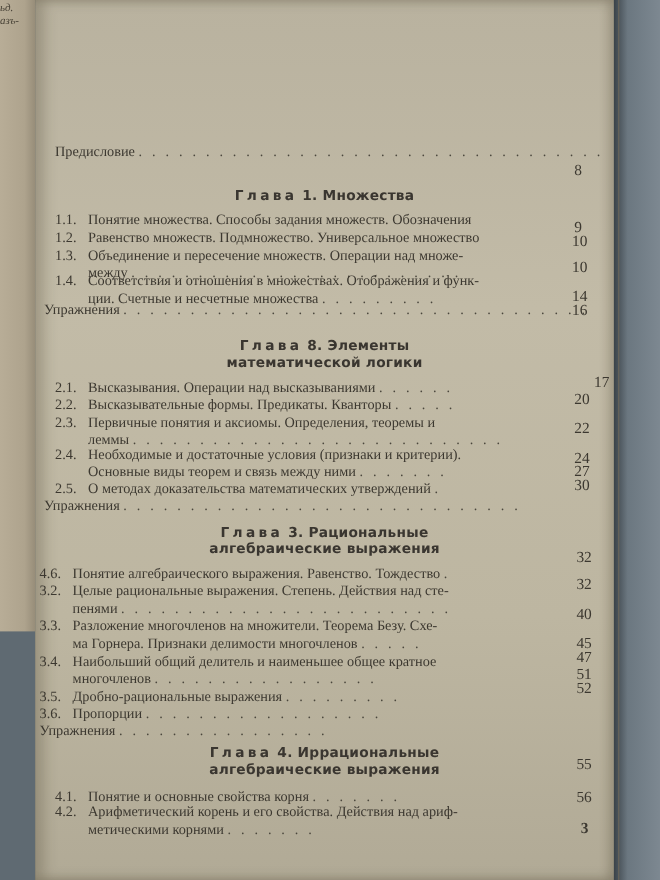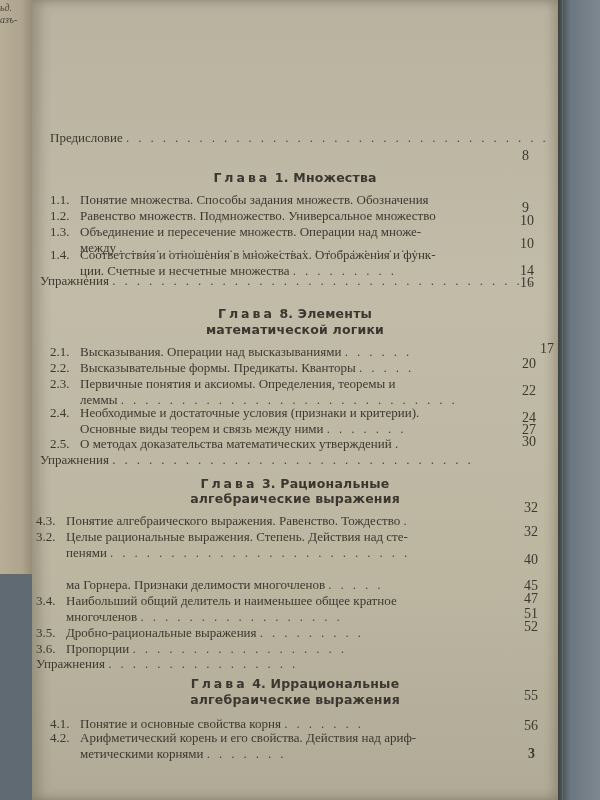--- a/index.html
+++ b/index.html
@@ -106,25 +106,26 @@
     <span class="pg" style="left:490px;top:422px;">27</span>
     <div class="entry" style="top:436px;"><span class="num">2.5.</span><span class="txt">О методах доказательства математических утверждений</span> <span class="dots">.</span></div>
     <span class="pg" style="left:490px;top:434px;">30</span>
     <div class="entry" style="top:452px;left:8px;"><span class="txt">Упражнения</span> <span class="dots">..............................</span></div>
 
     <div class="heading" style="top:476px;">
       <span class="glava">Глава</span>
       <span>3. Рациональные</span>
     </div>
     <div class="heading" style="top:491px;">алгебраические выражения</div>
-    <div class="entry" style="top:513px;left:4px;"><span class="num">4.3.</span><span class="txt">Понятие алгебраического выражения. Равенство. Тождество</span> <span class="dots">.</span></div>
+    <div class="entry" style="top:513px;left:4px;"><span class="num">4.6.</span><span class="txt">Понятие алгебраического выражения. Равенство. Тождество</span> <span class="dots">.</span></div>
     <span class="pg" style="left:492px;top:500px;">32</span>
     <div class="entry" style="top:529px;left:4px;"><span class="num">3.2.</span><span class="txt">Целые рациональные выражения. Степень. Действия над сте-</span></div>
     <div class="entry" style="top:545px;left:4px;"><span class="num"></span><span class="txt">пенями</span> <span class="dots">.........................</span></div>
     <span class="pg" style="left:492px;top:524px;">32</span>
+    <div class="entry" style="top:561px;left:4px;"><span class="num">3.3.</span><span class="txt">Разложение многочленов на множители. Теорема Безу. Схе-</span></div>
     <div class="entry" style="top:577px;left:4px;"><span class="num"></span><span class="txt">ма Горнера. Признаки делимости многочленов</span> <span class="dots">.....</span></div>
     <span class="pg" style="left:492px;top:552px;">40</span>
     <div class="entry" style="top:593px;left:4px;"><span class="num">3.4.</span><span class="txt">Наибольший общий делитель и наименьшее общее кратное</span></div>
     <div class="entry" style="top:609px;left:4px;"><span class="num"></span><span class="txt">многочленов</span> <span class="dots">.................</span></div>
     <span class="pg" style="left:492px;top:578px;">45</span>
     <span class="pg" style="left:492px;top:591px;">47</span>
     <div class="entry" style="top:625px;left:4px;"><span class="num">3.5.</span><span class="txt">Дробно-рациональные выражения</span> <span class="dots">.........</span></div>
     <span class="pg" style="left:492px;top:606px;">51</span>
     <div class="entry" style="top:641px;left:4px;"><span class="num">3.6.</span><span class="txt">Пропорции</span> <span class="dots">..................</span></div>
     <span class="pg" style="left:492px;top:619px;">52</span>

